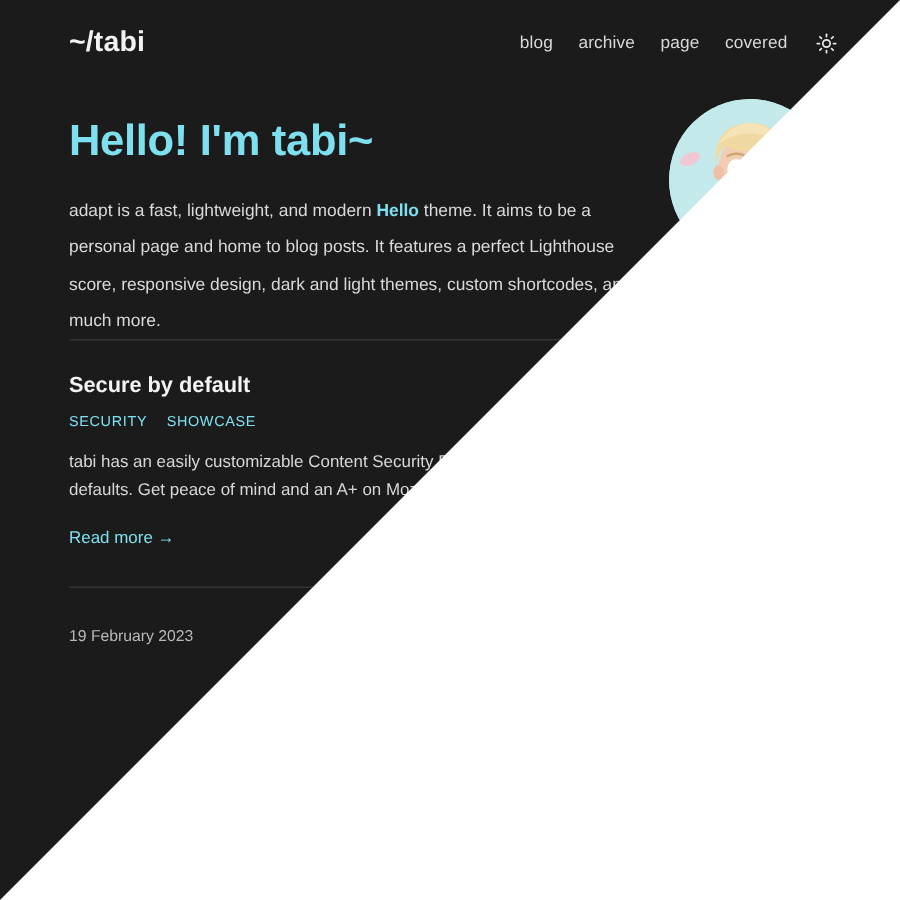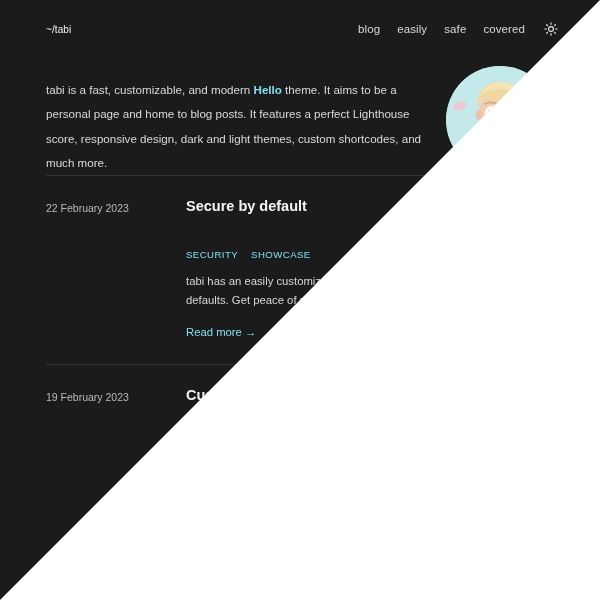--- a/index.html
+++ b/index.html
@@ -25,22 +25,22 @@
 
   
   .site-header {
     display: flex;
     align-items: center;
     justify-content: space-between;
     padding: 14px 42px 0 46px;
     height: 44px;
   }
   .brand {
-    font-size: 10px;
-    font-weight: 400;
+    font-size: 19px;
+    font-weight: 700;
     color: #f2f2f2;
     letter-spacing: 0.1px;
     text-decoration: none;
   }
   .nav {
     display: flex;
     align-items: center;
     gap: 17px;
   }
   .nav-link {
@@ -134,21 +134,20 @@
     display: flex;
     gap: 13px;
     margin-bottom: 12px;
   }
   .tag {
     font-size: 9.6px;
     color: #7ee0ef;
     letter-spacing: 0.45px;
     text-decoration: none;
     text-transform: uppercase;
-    margin-top: 24px;
   }
   .post-summary {
     font-size: 11.3px;
     line-height: 1.62;
     color: #d7d7d7;
     margin-bottom: 13px;
     max-width: 358px;
   }
   .read-more {
     font-size: 11.3px;
@@ -167,41 +166,42 @@
 </style>
 </head>
 <body>
 
 <div class="page">
 
   <header class="site-header">
     <a class="brand" href="#">~/tabi</a>
     <nav class="nav">
       <a class="nav-link" href="#">blog</a>
-      <a class="nav-link" href="#">easily</a>
-      <a class="nav-link" href="#">safe</a>
+      <a class="nav-link" href="#">archive</a>
+      <a class="nav-link" href="#">page</a>
       <a class="nav-link" href="#">covered</a>
       <span class="theme-toggle">
         <svg width="14" height="14" viewBox="0 0 24 24" fill="none" stroke="#e8e8e8" stroke-width="2" stroke-linecap="round">
           <circle cx="12" cy="12" r="4.2"></circle>
           <line x1="12" y1="1.5" x2="12" y2="4"></line>
           <line x1="12" y1="20" x2="12" y2="22.5"></line>
           <line x1="1.5" y1="12" x2="4" y2="12"></line>
           <line x1="20" y1="12" x2="22.5" y2="12"></line>
           <line x1="4.4" y1="4.4" x2="6.2" y2="6.2"></line>
           <line x1="17.8" y1="17.8" x2="19.6" y2="19.6"></line>
           <line x1="4.4" y1="19.6" x2="6.2" y2="17.8"></line>
           <line x1="17.8" y1="6.2" x2="19.6" y2="4.4"></line>
         </svg>
       </span>
     </nav>
   </header>
 
   <section class="hero">
-    <p class="hero-body"><span>tabi is a fast, customizable, and modern </span><a href="#">Hello</a><span> theme. It aims to be a personal page and home to blog posts. It features a perfect Lighthouse score, responsive design, dark and light themes, custom shortcodes, and much more.</span></p>
+    <h1 class="hero-title">Hello! I'm tabi~</h1>
+    <p class="hero-body"><span>adapt is a fast, lightweight, and modern </span><a href="#">Hello</a><span> theme. It aims to be a personal page and home to blog posts. It features a perfect Lighthouse score, responsive design, dark and light themes, custom shortcodes, and much more.</span></p>
 
     <div class="avatar">
       <svg width="108" height="108" viewBox="0 0 108 108">
         <defs>
           <clipPath id="circleClip">
               <circle cx="54" cy="54" r="54"></circle>
             </clipPath>
         </defs>
         <g clip-path="url(#circleClip)">
           <rect width="108" height="108" fill="#c3e9eb"></rect>
@@ -238,21 +238,20 @@
           <path d="M50 61 q4 3 8 0" stroke="#b5735c" stroke-width="1.5" fill="none" stroke-linecap="round"></path>
         </g>
       </svg>
     </div>
   </section>
 
   <section class="section">
     <div class="divider"></div>
 
     <article class="post">
-      <div class="post-date">22 February 2023</div>
       <div class="post-main">
         <a class="post-title" href="#" style="display:block;text-decoration:none;">Secure by default</a>
         <div class="tags">
           <a class="tag" href="#">SECURITY</a>
           <a class="tag" href="#">SHOWCASE</a>
         </div>
         <p class="post-summary">tabi has an easily customizable Content Security Policy (CSP) with safe defaults. Get peace of mind and an A+ on Mozilla Observatory.</p>
         <a class="read-more" href="#">Read more →</a>
       </div>
     </article>

